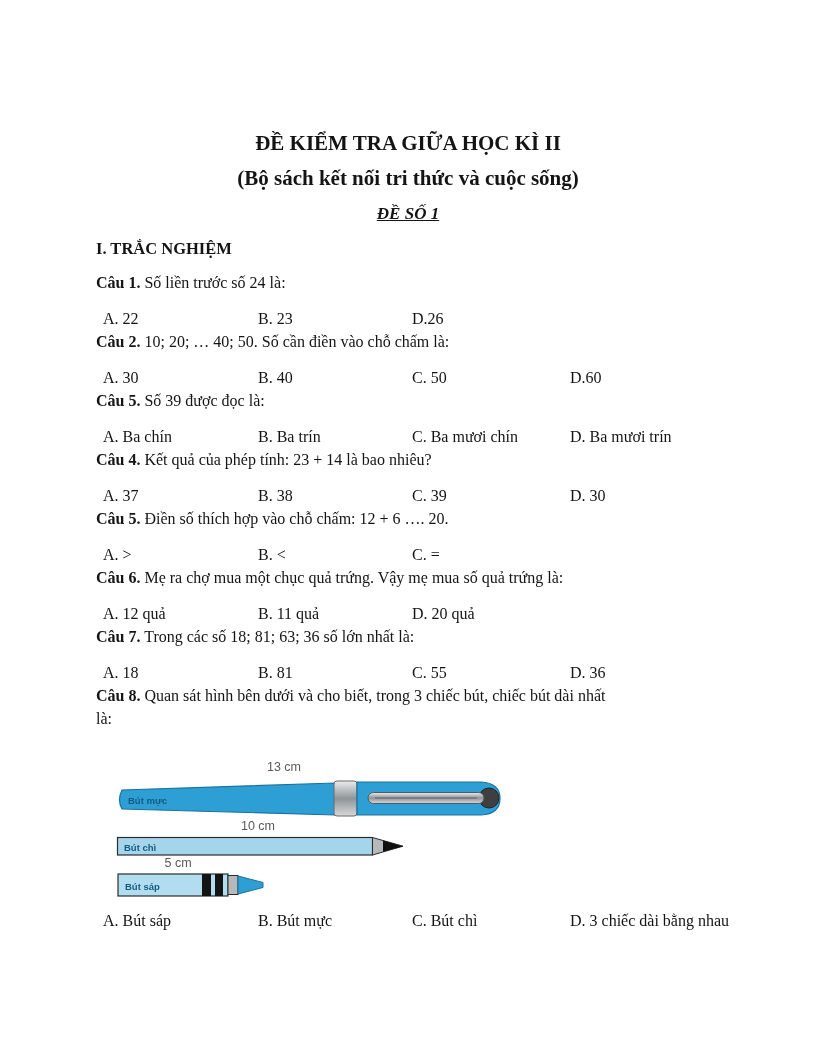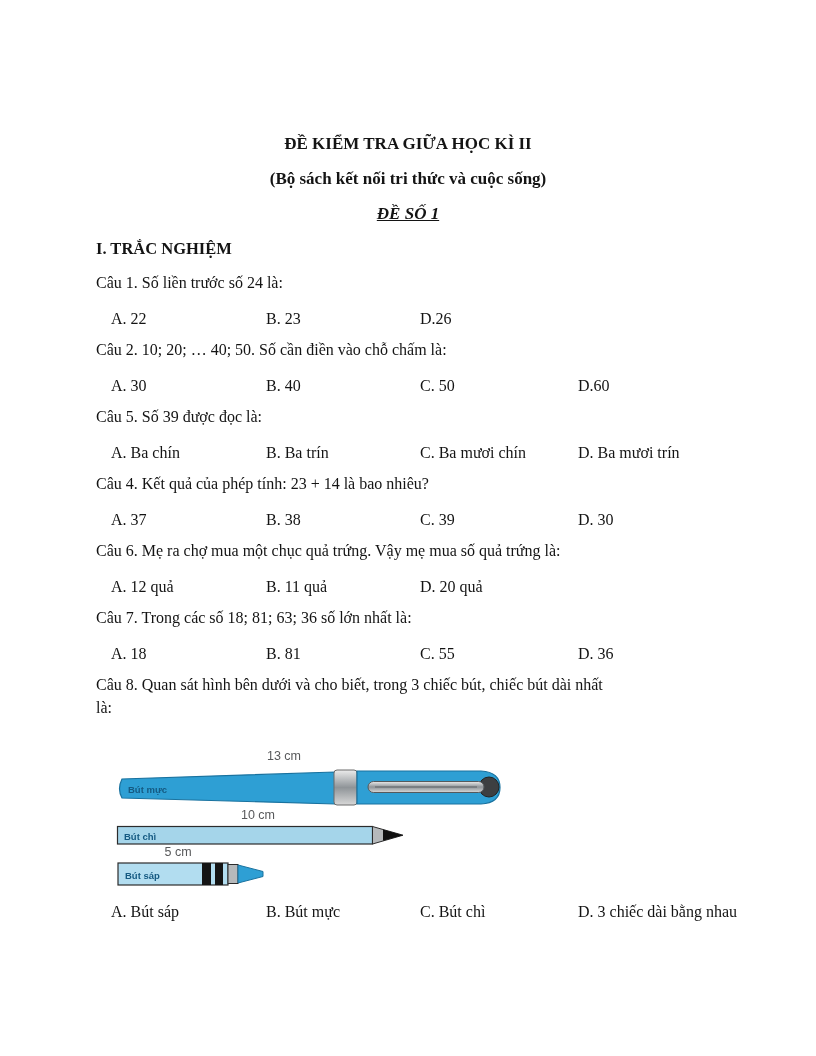--- a/index.html
+++ b/index.html
@@ -8,39 +8,39 @@
     width:816px; height:1056px;
     font-family:"Liberation Serif", serif;
     color:#141414;
     position:relative;
     overflow:hidden;
   }
   .page { padding:132px 96px 0 96px; }
 
   .doc-title, .doc-subtitle {
     text-align:center; font-weight:bold;
-    font-size:17px; line-height:23px; margin-bottom:12px;
+    font-size:21px; line-height:23px; margin-bottom:12px;
   }
   .doc-examno { text-align:center; line-height:23px; margin-bottom:12px; }
   .doc-examno span { font-weight:bold; font-size:17px; text-decoration:underline;font-style:italic; }
   .section-heading {
     font-weight:bold; font-size:16.5px; line-height:23px; margin-bottom:11px;
   }
 
   .question-block { margin:0; }
   .q-text { font-size:16px; line-height:23px; margin:0 0 13px 0; }
-  .q-label { font-weight:normal;text-align:right; }
+  .q-label { font-weight:bold;text-align:right; }
   .q-line2 { display:block; }
 
   .options {
     display:grid;
     grid-template-columns:155px 154px 158px auto;
     padding-left:7px;
     font-size:16px; line-height:23px;
-    margin:8px;
+    margin:0;
   }
   .option { white-space:nowrap; }
 
   .figure { margin:0 0 6px 20px; width:440px; height:160px; }
   .figure svg { display:block; }
   .measure-label {
     font-family:"Liberation Sans", sans-serif;
     font-size:12.5px; fill:#58595b;
   }
   .pen-name-label {
@@ -89,20 +89,28 @@
   <div class="question-block">
     <p class="q-text"><b class="q-label">Câu 4.</b> <span class="q-body">Kết quả của phép tính: 23 + 14 là bao nhiêu?</span></p>
     <div class="options">
           <span class="option">A. 37</span>
           <span class="option">B. 38</span>
           <span class="option">C. 39</span>
           <span class="option">D. 30</span>
         </div>
   </div>
 
+  <div class="question-block">
+    <p class="q-text"><b class="q-label">Câu 5.</b> <span class="q-body">Điền số thích hợp vào chỗ chấm: 12 + 6 …. 20.</span></p>
+    <div class="options">
+          <span class="option">A. &gt;</span>
+          <span class="option">B. &lt;</span>
+          <span class="option">C. =</span>
+        </div>
+  </div>
 
   <div class="question-block">
     <p class="q-text"><b class="q-label">Câu 6.</b> <span class="q-body">Mẹ ra chợ mua một chục quả trứng. Vậy mẹ mua số quả trứng là:</span></p>
     <div class="options">
           <span class="option">A. 12 quả</span>
           <span class="option">B. 11 quả</span>
           <span class="option">D. 20 quả</span>
         </div>
   </div>
 

